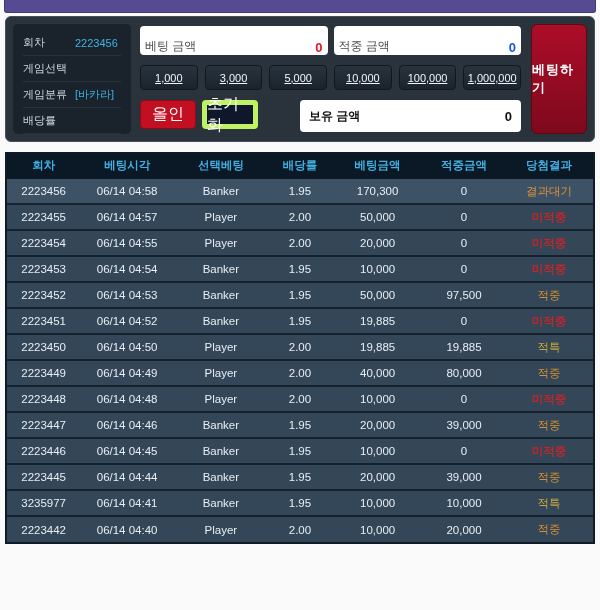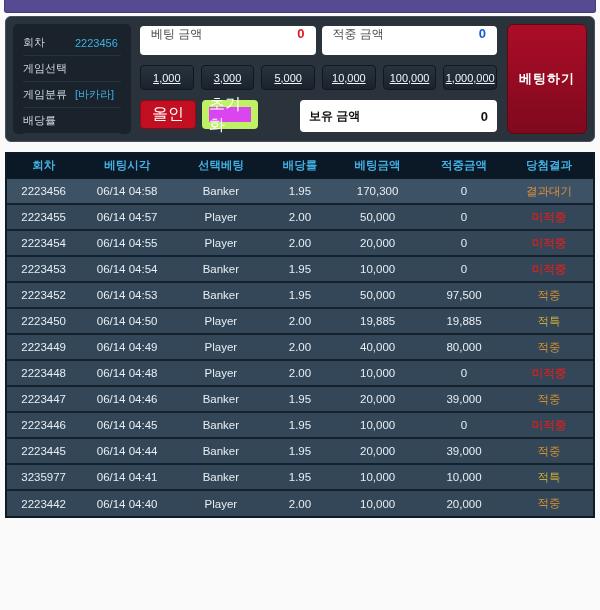--- a/index.html
+++ b/index.html
@@ -38,22 +38,22 @@
   .info-row .lbl { color:#cdd5dc; width:52px; }
   .info-row .val { color:#3eb2e4; flex:1; }
   .bet-controls {
     flex:1; margin-left:9px;
     display:flex; flex-direction:column; justify-content:space-between;
     padding:2px 0;
   }
   .amount-inputs { display:flex; gap:6px; }
   .input-box {
     flex:1; height:29px; background:#ffffff;
-    border-radius:4px; display:flex; align-items:flex-start;
-    padding:0 11px; font-size:12px;
+    border-radius:4px; display:flex; align-items:flex-end;
+    padding:0 5px; font-size:12px;
   }
   .input-box .ph { color:#4a4a4a; flex:1; }
   .input-box .amt { font-weight:bold; font-size:13px; }
   .amt-red { color:#e01622; }
   .amt-blue { color:#1659d6; }
   .quick-row { display:flex; gap:7px; }
   .quick-btn {
     flex:1; height:25px;
     background:linear-gradient(#28333e,#1a232d);
     border:1px solid #10171e; border-radius:4px;
@@ -63,29 +63,29 @@
     text-decoration:underline;
   }
   .action-row { display:flex; gap:6px; }
   .btn-allin, .btn-reset {
     width:56px; height:29px; border-radius:4px;
     color:#fff; font-size:16px;
     display:flex; align-items:center; justify-content:center;
     cursor:pointer;
   }
   .btn-allin { background:#c20f22; border:1px solid #8d0a18; }
-  .btn-reset { background:#d946ef; border:7px solid #bef264; }
+  .btn-reset { background:#0f172a; border:5px solid #bef264; }
   .balance-box {
     flex:1; height:29px; background:#fff; border-radius:4px;
     display:flex; align-items:center; padding:16px 9px; font-size:12px;margin-left:36px;
   }
   .balance-box .lbl { font-weight:bold; color:#111; flex:1; }
   .balance-box .val { font-weight:bold; color:#111; font-size:13px; }
   .bet-submit {
-    width:80px; margin-left:10px;
+    width:56px; margin-left:10px;
     background:linear-gradient(#ac0d27,#7e091d);
     border:1px solid #5f0715; border-radius:6px;
     color:#fff; font-weight:bold; font-size:13px;
     display:flex; align-items:center; justify-content:center;
     letter-spacing:1px; cursor:pointer;
   }
   
   .history-wrap {
     margin:10px 5px 0;
     border:2px solid #0d1b29;
@@ -235,20 +235,29 @@
         <tr>
           <td>2223452</td>
           <td>06/14 04:53</td>
           <td>Banker</td>
           <td>1.95</td>
           <td>50,000</td>
           <td>97,500</td>
           <td class="res-hit">적중</td>
         </tr>
         <tr>
+          <td>2223451</td>
+          <td>06/14 04:52</td>
+          <td>Banker</td>
+          <td>1.95</td>
+          <td>19,885</td>
+          <td>0</td>
+          <td class="res-miss">미적중</td>
+        </tr>
+        <tr>
           <td>2223450</td>
           <td>06/14 04:50</td>
           <td>Player</td>
           <td>2.00</td>
           <td>19,885</td>
           <td>19,885</td>
           <td class="res-refund">적특</td>
         </tr>
         <tr>
           <td>2223449</td>

